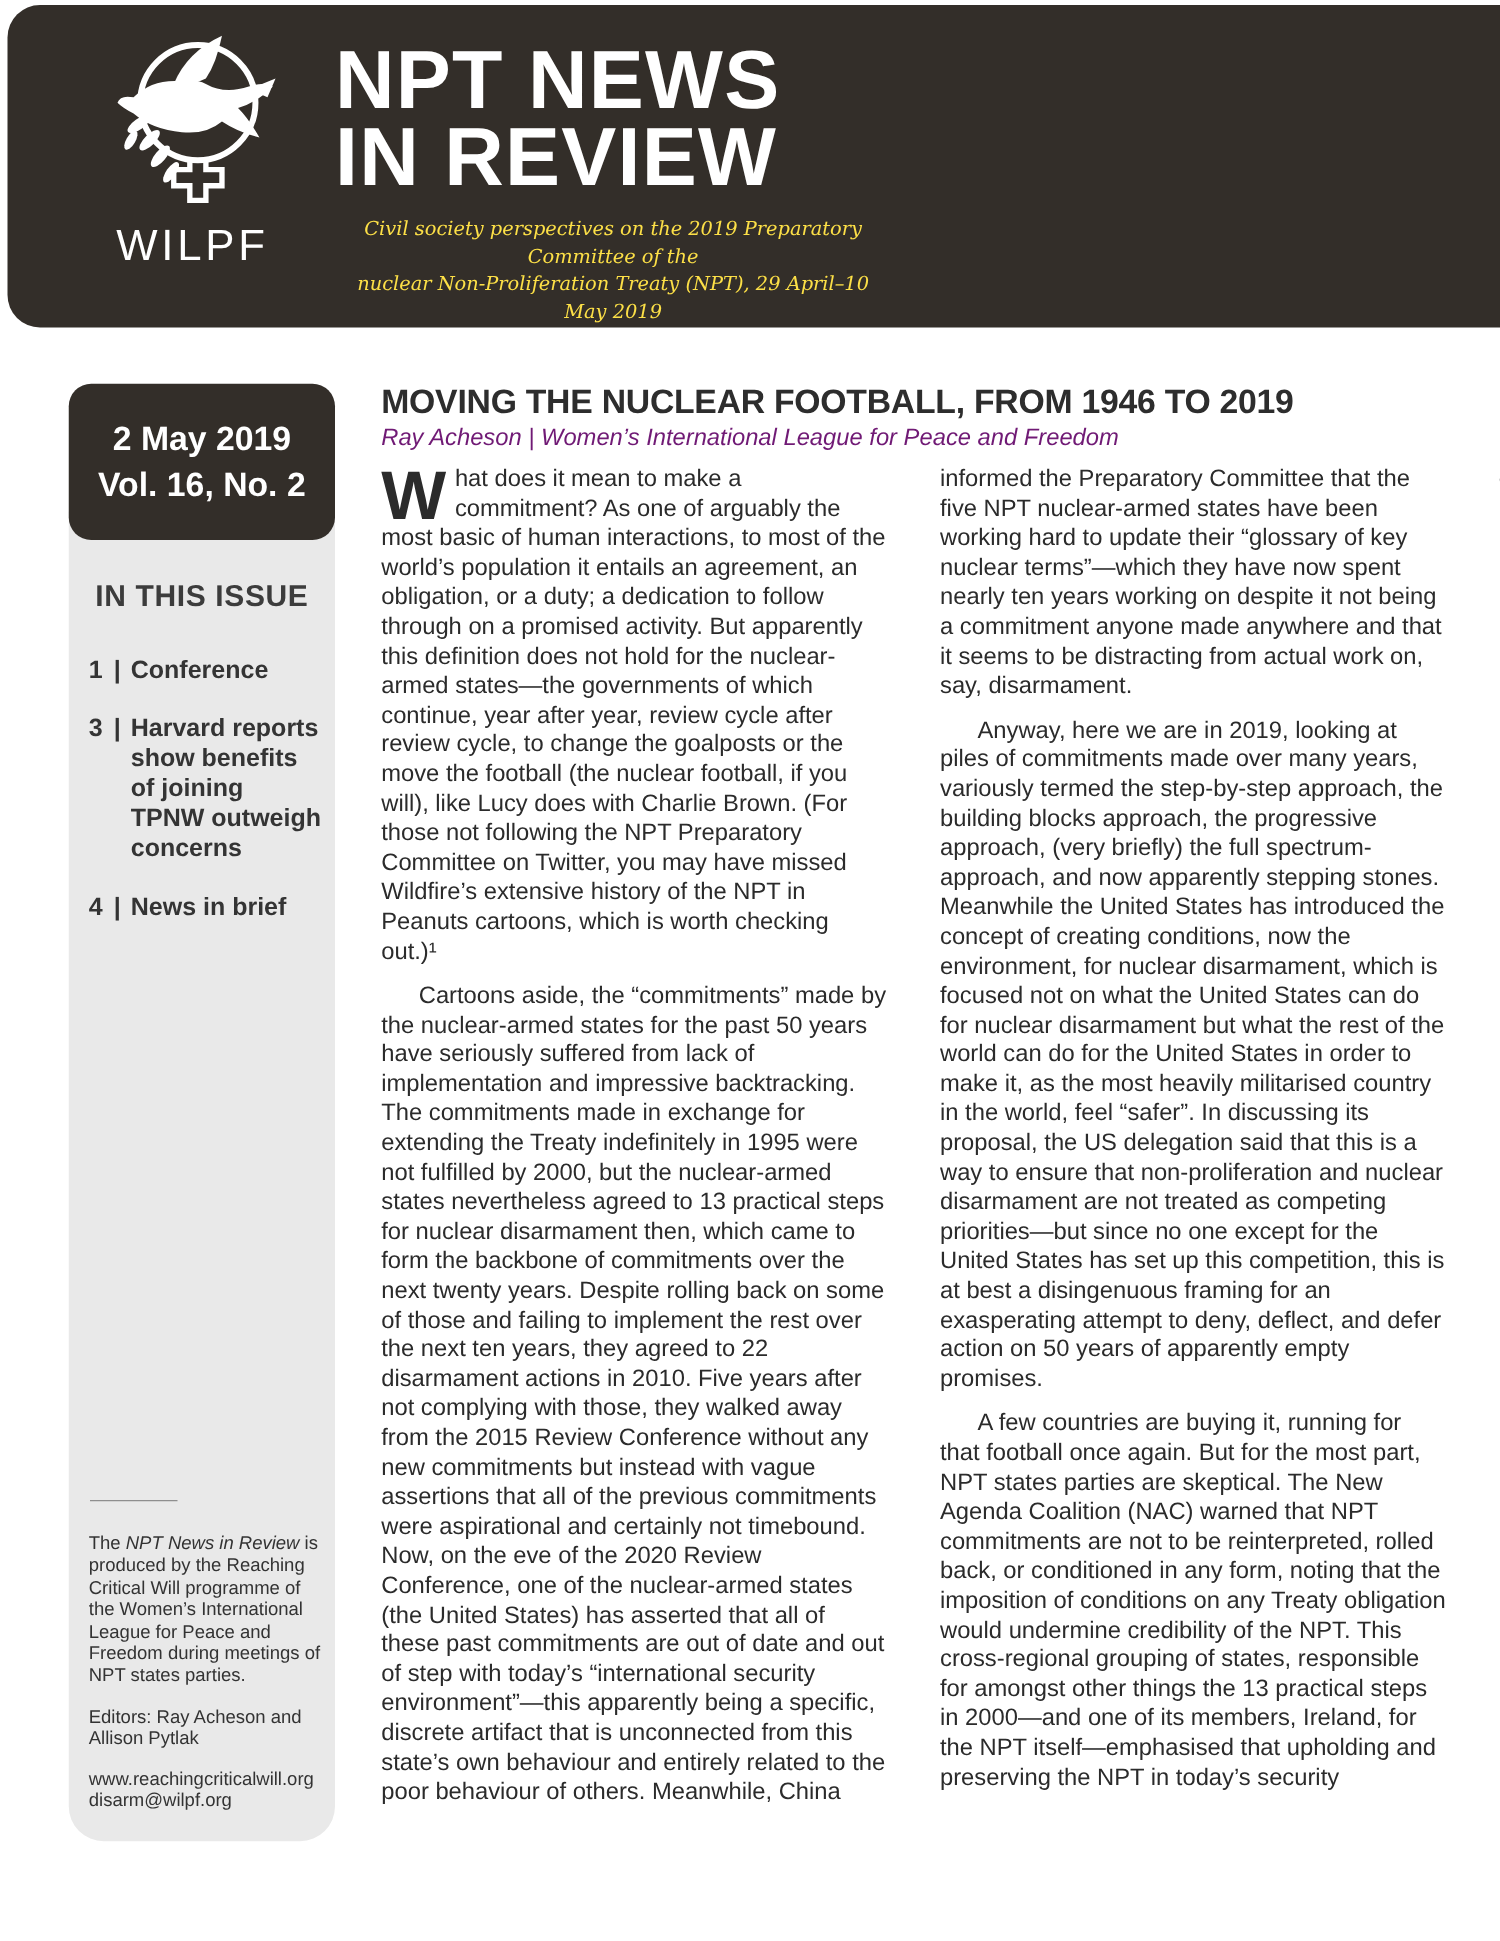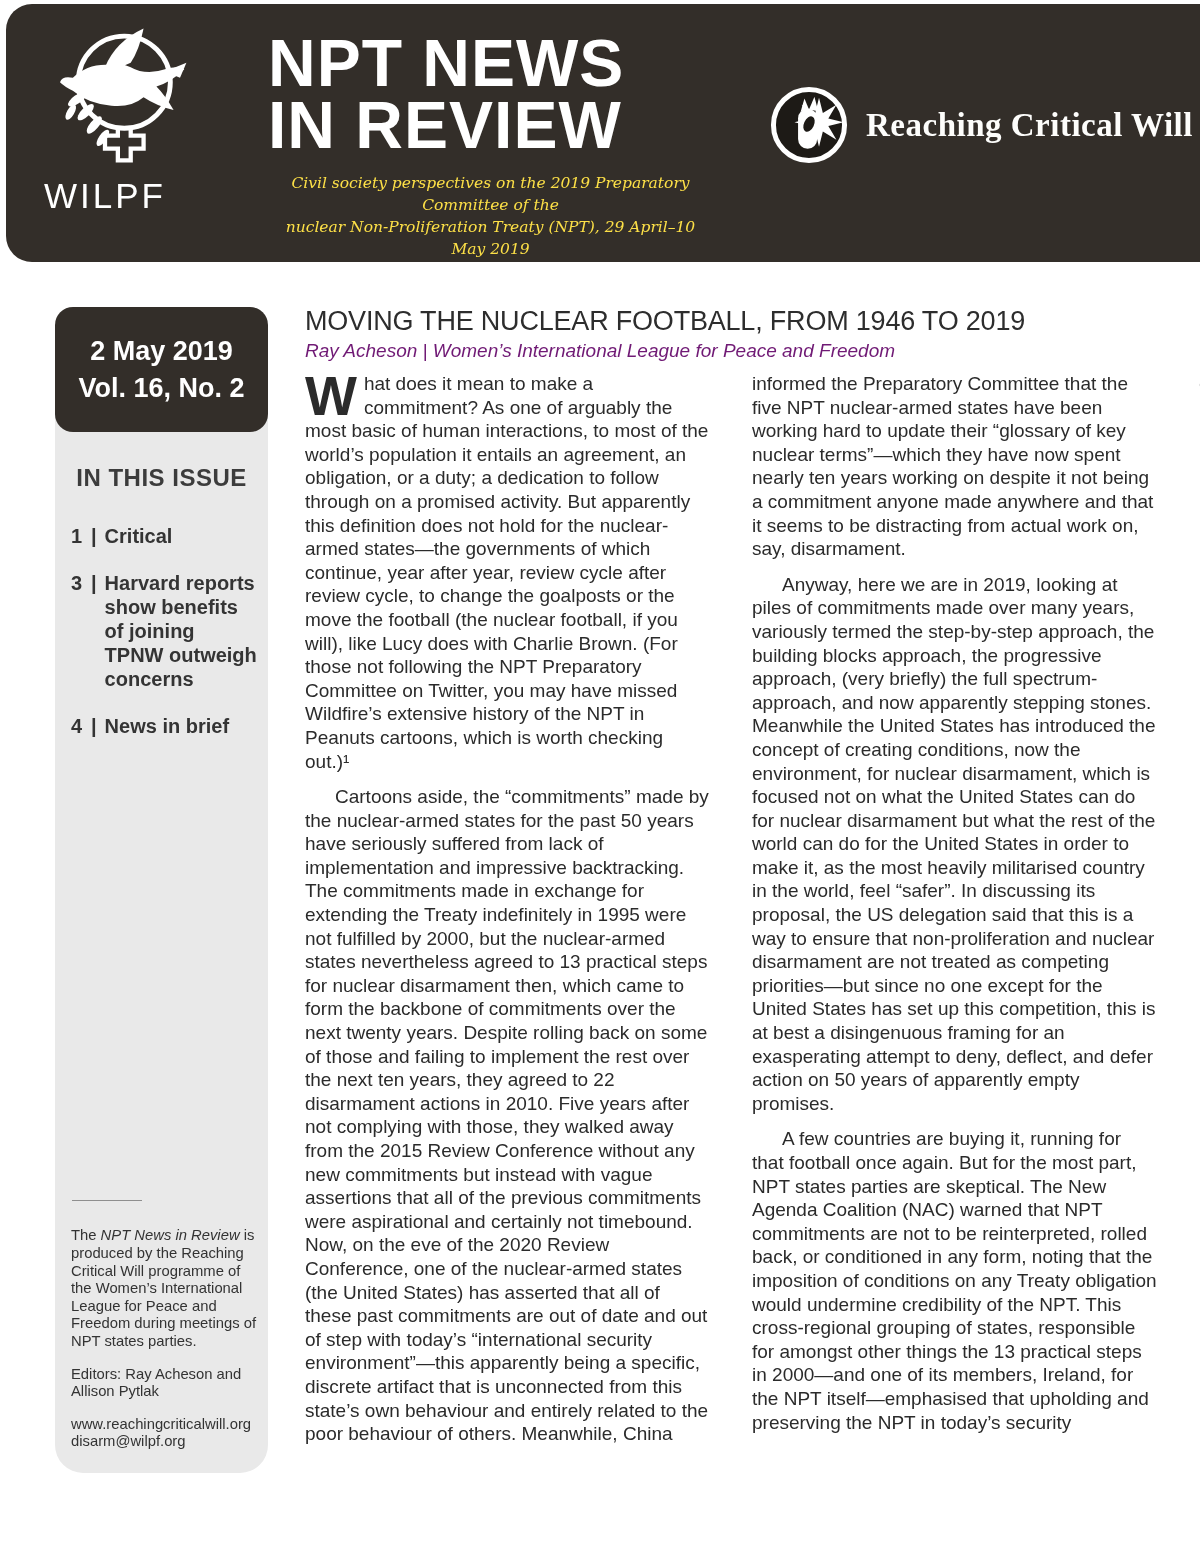--- a/index.html
+++ b/index.html
@@ -8,21 +8,21 @@
     width:1200px; height:1553px; position:relative;
     font-family:"Liberation Sans", sans-serif;
     color:#2e2e2e;
   }
 
   
   .header-band {
     position:absolute; left:6px; top:4px; right:0; height:258px;
     background:#332e29; border-radius:26px 0 0 26px;
   }
-  .logo-block { position:absolute; left:38px; top:16px; width:220px; text-align:left; }
+  .logo-block { position:absolute; left:38px; top:16px; width:220px; text-align:center; }
   .wilpf-label {
     margin-top:2px; color:#ffffff; font-size:35px; font-weight:400;
     letter-spacing:3px;
   }
   .title-block { position:absolute; left:262px; top:28px; width:445px; }
   .nl-title {
     color:#ffffff; font-weight:700; font-size:66px; line-height:62px;
     letter-spacing:1px;
   }
   .nl-subtitle {
@@ -58,21 +58,21 @@
   .toc-label { flex:1; }
   .side-bottom { position:absolute; left:16px; right:11px; bottom:22px; }
   .side-divider { width:70px; border:none; border-top:1.5px solid #8f8f8f; margin:0 0 26px 1px; }
   .fine { font-size:14.8px; line-height:17.6px; color:#333333; margin-bottom:15px; }
   .fine:last-child { margin-bottom:0; }
   .fine em { font-style:italic; }
 
   
   .headline {
     position:absolute; left:305px; top:306px; width:860px;
-    font-size:27px; font-weight:400; color:#2d2d2d; letter-spacing:-0.2px;
+    font-size:27px; font-weight:700; color:#2d2d2d; letter-spacing:-0.2px;
   }
   .byline {
     position:absolute; left:305px; top:340px; width:860px;
     font-size:19px; font-style:italic; color:#701a75;
   }
   .cols {
     position:absolute; left:305px; top:372px; width:852px; height:1092px;
     column-count:2; column-gap:42px; column-fill:auto;
     font-size:19px; line-height:23.6px; color:#2b2b2b; text-align:left;
     hyphens:auto;
@@ -115,42 +115,29 @@
 
   <div class="title-block">
     <div class="nl-title">NPT NEWS</div>
     <div class="nl-title">IN REVIEW</div>
     <div class="nl-subtitle">
       <div>Civil society perspectives on the 2019 Preparatory Committee of the</div>
       <div>nuclear Non-Proliferation Treaty (NPT), 29 April–10 May 2019</div>
     </div>
   </div>
 
-  <div class="rcw-block">
-    <svg width="82" height="82" viewBox="0 0 90 90" aria-hidden="true">
-      <circle cx="45" cy="45" r="39" fill="#1d1a16" stroke="#ffffff" stroke-width="5.5"></circle>
-
-      <polygon fill="#ffffff" points="56,15 60.2,31.8 75.1,22.9 66.2,37.8 83,42 66.2,46.2 75.1,61.1 60.2,52.2 56,69 51.8,52.2 36.9,61.1 45.8,46.2 29,42 45.8,37.8 36.9,22.9 51.8,31.8"></polygon>
-
-      <polygon fill="#ffffff" points="36,30 40,16 45,28"></polygon>
-      <polygon fill="#ffffff" points="45,28 51,14 55,30"></polygon>
-      <rect x="33" y="27" width="21" height="44" rx="10.5" fill="#ffffff"></rect>
-      <ellipse cx="45" cy="44" rx="5.5" ry="9" fill="#1d1a16" transform="rotate(25 45 44)"></ellipse>
-    </svg>
-    <div class="rcw-label">Reaching Critical Will</div>
-  </div>
 </div>
 
 <div class="side-gray">
   <div class="toc-title">IN THIS ISSUE</div>
   <div class="toc">
     <div class="toc-item">
       <span class="toc-num">1</span>
       <span class="toc-sep">|</span>
-      <span class="toc-label">Critical</span>
+      <span class="toc-label">Conference</span>
     </div>
     <div class="toc-item">
       <span class="toc-num">3</span>
       <span class="toc-sep">|</span>
       <span class="toc-label">Harvard reports show benefits of joining TPNW outweigh concerns</span>
     </div>
     <div class="toc-item">
       <span class="toc-num">4</span>
       <span class="toc-sep">|</span>
       <span class="toc-label">News in brief</span>

